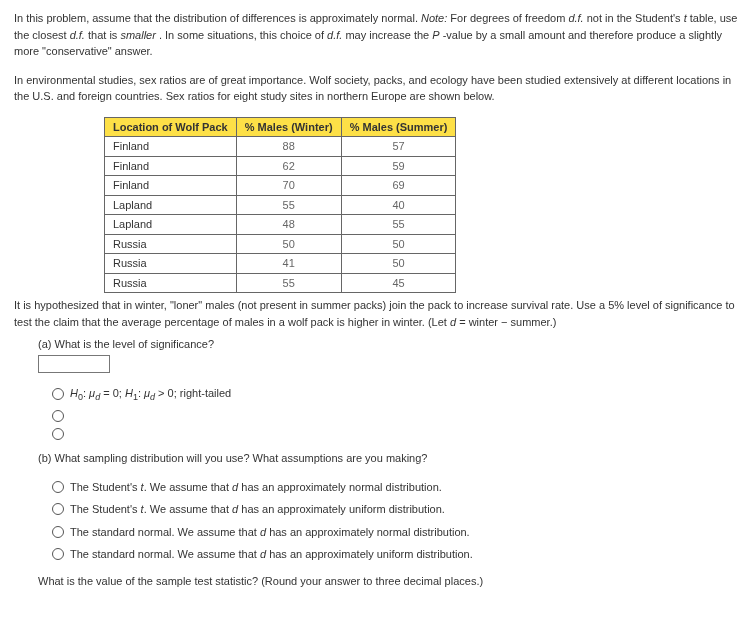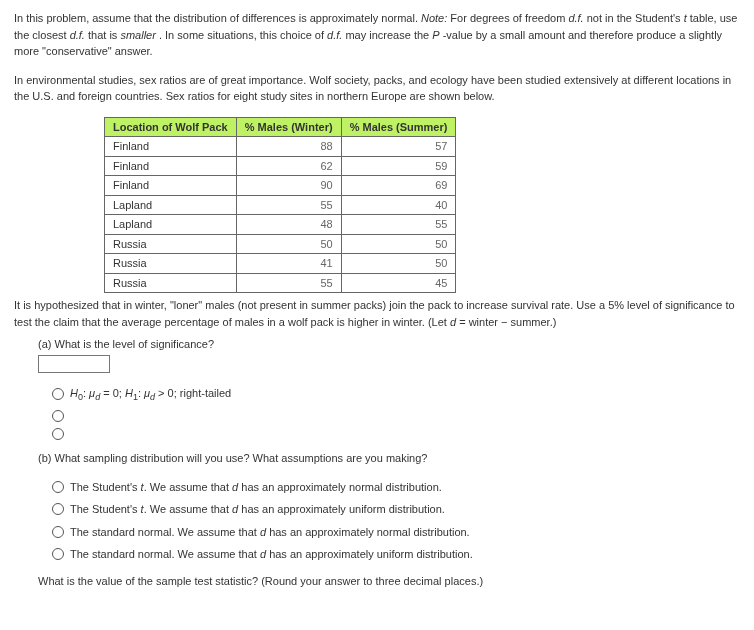--- a/index.html
+++ b/index.html
@@ -20,24 +20,24 @@
     border-collapse: collapse;
     margin: 4px auto 4px 90px;
     font-size: 11px;
   }
   .data-table th, .data-table td {
     border: 1px solid #666;
     padding: 1px 8px;
     text-align: left;
   }
   .data-table th {
-    background: #bef264;
+    background: #fde047;
     font-weight: bold;
   }
-  .data-table td.num { text-align: right; color: #666; }
+  .data-table td.num { text-align: center; color: #666; }
   .data-table td.loc { padding-right: 40px; }
   .question-block { margin: 6px 0 6px 24px; }
   .input-box {
     border: 1px solid #777;
     width: 70px;
     height: 16px;
     display: block;
     margin-top: 2px;
     margin-bottom: 10px;
   }
@@ -94,21 +94,21 @@
         <td class="num">88</td>
         <td class="num">57</td>
       </tr>
       <tr>
         <td class="loc">Finland</td>
         <td class="num">62</td>
         <td class="num">59</td>
       </tr>
       <tr>
         <td class="loc">Finland</td>
-        <td class="num">90</td>
+        <td class="num">70</td>
         <td class="num">69</td>
       </tr>
       <tr>
         <td class="loc">Lapland</td>
         <td class="num">55</td>
         <td class="num">40</td>
       </tr>
       <tr>
         <td class="loc">Lapland</td>
         <td class="num">48</td>

